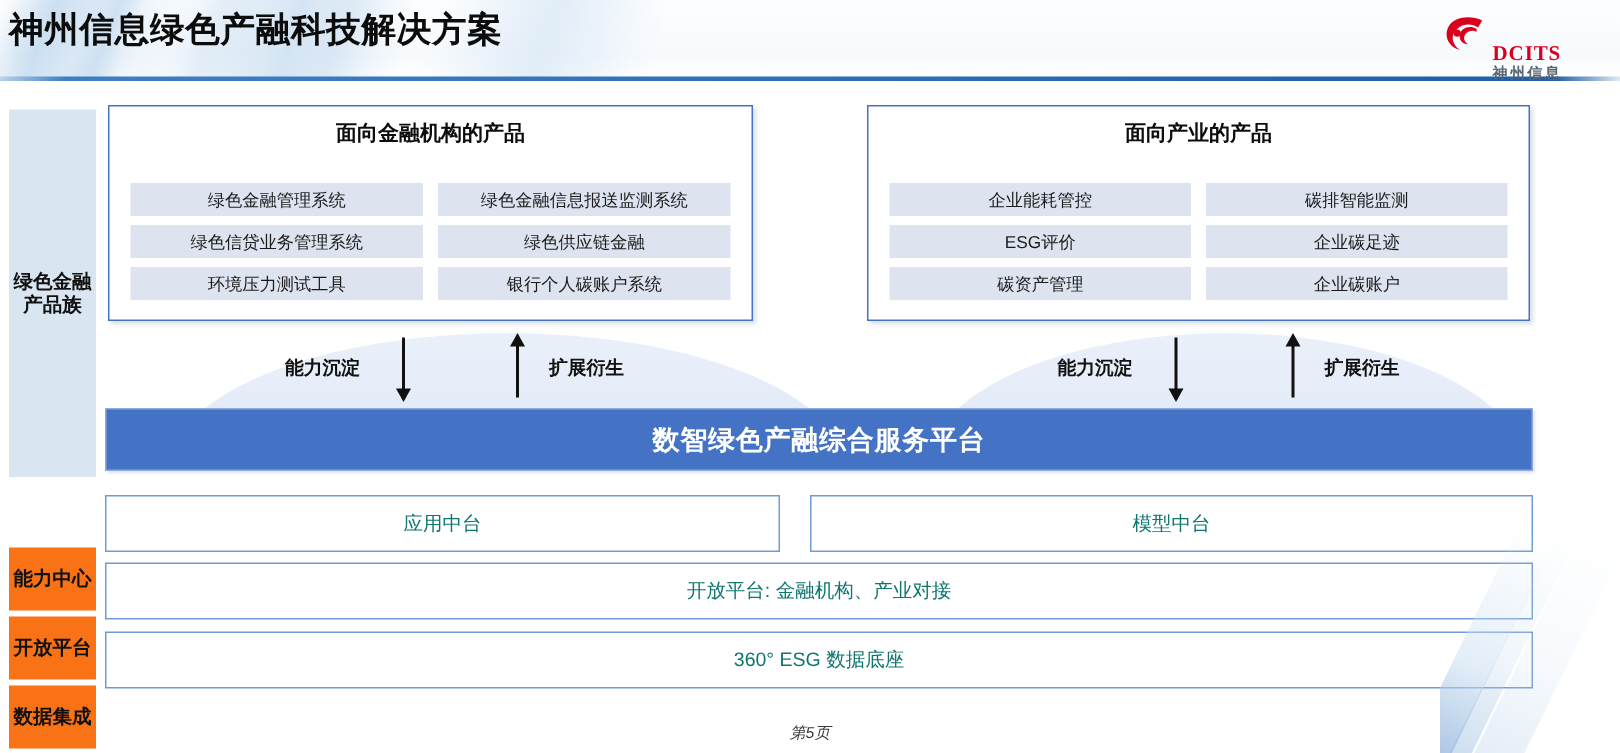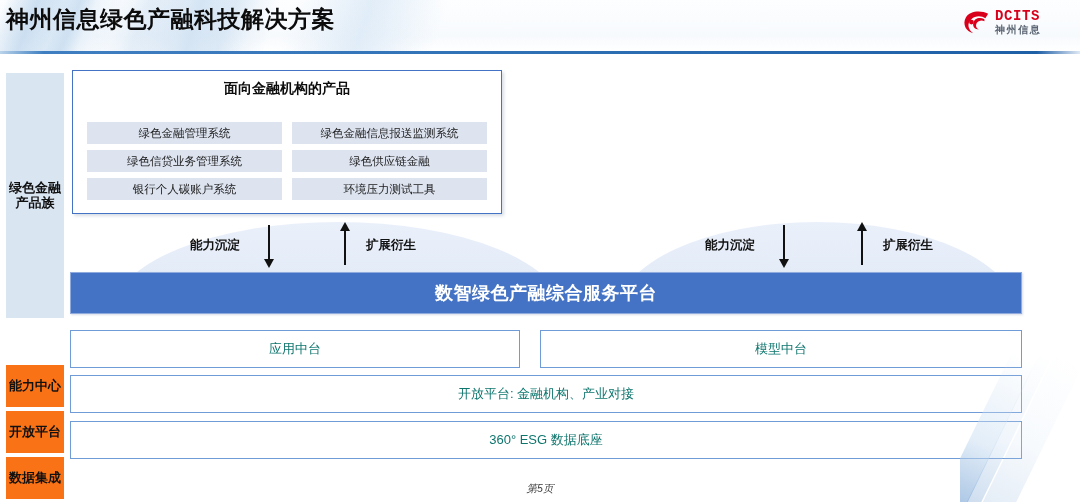--- a/index.html
+++ b/index.html
@@ -44,21 +44,21 @@
   .hrule{
     position:absolute;left:0;top:51px;width:1080px;height:3px;
     background:linear-gradient(90deg,#b9d3ea 0%,#3f7fc1 4%,#2f6fb4 50%,#1f5fa6 96%,#dfe9f4 100%);
   }
 
   
   .logo{position:absolute;right:10px;top:8px;width:108px;height:34px;}
   .logo-mark{position:absolute;left:0;top:2px;width:30px;height:26px;}
   .logo-txt{position:absolute;left:33px;top:1px;}
   .logo-en{font-size:14px;font-weight:bold;color:#d9001b;letter-spacing:.6px;line-height:15px;
-           font-family:Liberation Mono, monospace;}
+           font-family:Liberation Serif, serif;margin-top:20px;}
   .logo-cn{font-size:10px;font-weight:bold;color:#5a6472;letter-spacing:1.6px;line-height:12px;}
 
   
   .corner-streak{position:absolute;right:-30px;bottom:-40px;width:150px;height:190px;overflow:hidden;}
   .corner-streak i{
     position:absolute;display:block;transform:rotate(26deg);transform-origin:top left;
     background:linear-gradient(180deg,rgba(255,255,255,0) 0%,rgba(205,224,243,.55) 45%,rgba(88,140,200,.75) 100%);
   }
   .corner-streak i.c1{left:52px;top:0px;width:26px;height:210px;}
   .corner-streak i.c2{left:80px;top:0px;width:13px;height:210px;opacity:.55;}
@@ -186,25 +186,36 @@
     <span>数据集成</span>
   </div>
 
   <div class="group left">
     <div class="group-title">面向金融机构的产品</div>
     <div class="chips">
       <div class="chip">绿色金融管理系统</div>
       <div class="chip">绿色金融信息报送监测系统</div>
       <div class="chip">绿色信贷业务管理系统</div>
       <div class="chip">绿色供应链金融</div>
+      <div class="chip">环境压力测试工具</div>
       <div class="chip">银行个人碳账户系统</div>
-      <div class="chip">环境压力测试工具</div>
     </div>
   </div>
 
+  <div class="group right">
+    <div class="group-title">面向产业的产品</div>
+    <div class="chips">
+      <div class="chip">企业能耗管控</div>
+      <div class="chip">碳排智能监测</div>
+      <div class="chip">ESG评价</div>
+      <div class="chip">企业碳足迹</div>
+      <div class="chip">碳资产管理</div>
+      <div class="chip">企业碳账户</div>
+    </div>
+  </div>
 
   <div class="arrow-grp" style="left:190px;top:222px;">
     <span class="lbl">能力沉淀</span>
     <span class="arr down" style="margin-left:22px;">
       <i class="shaft"></i>
         <i class="head"></i>
     </span>
   </div>
   <div class="arrow-grp" style="left:338px;top:222px;">
     <span class="arr up">

